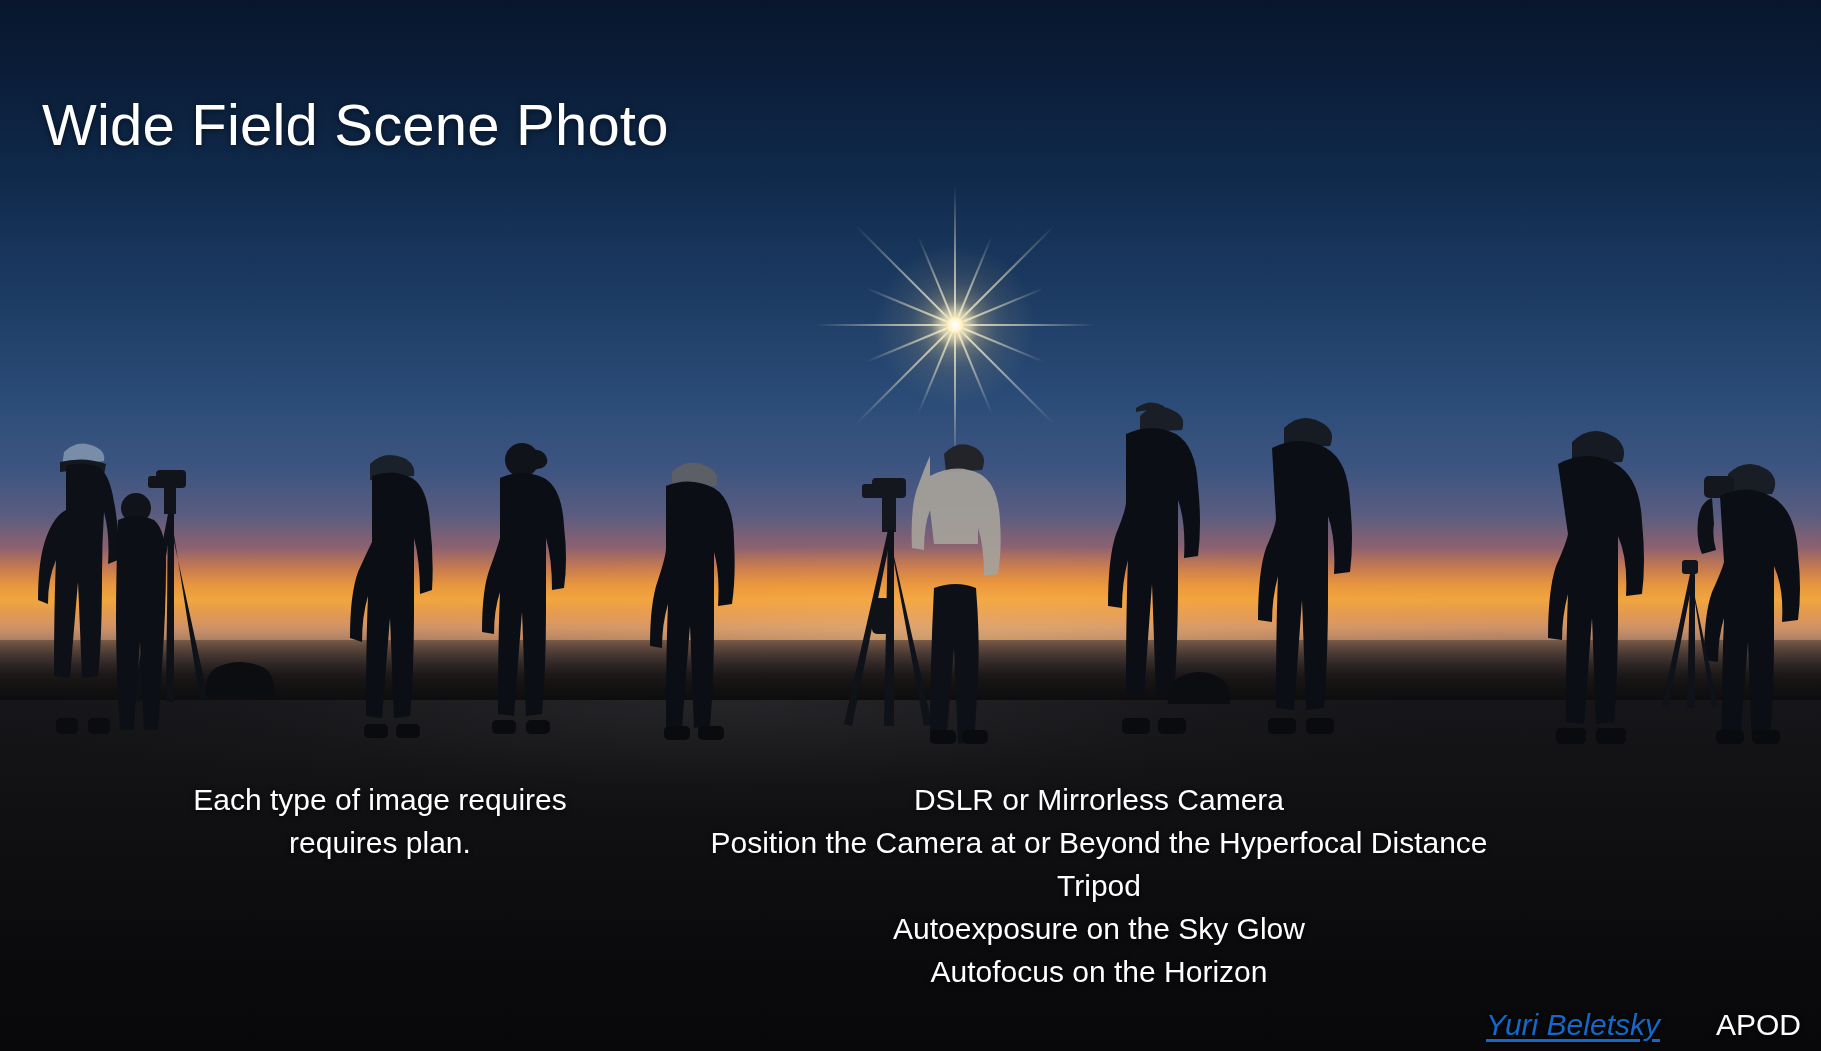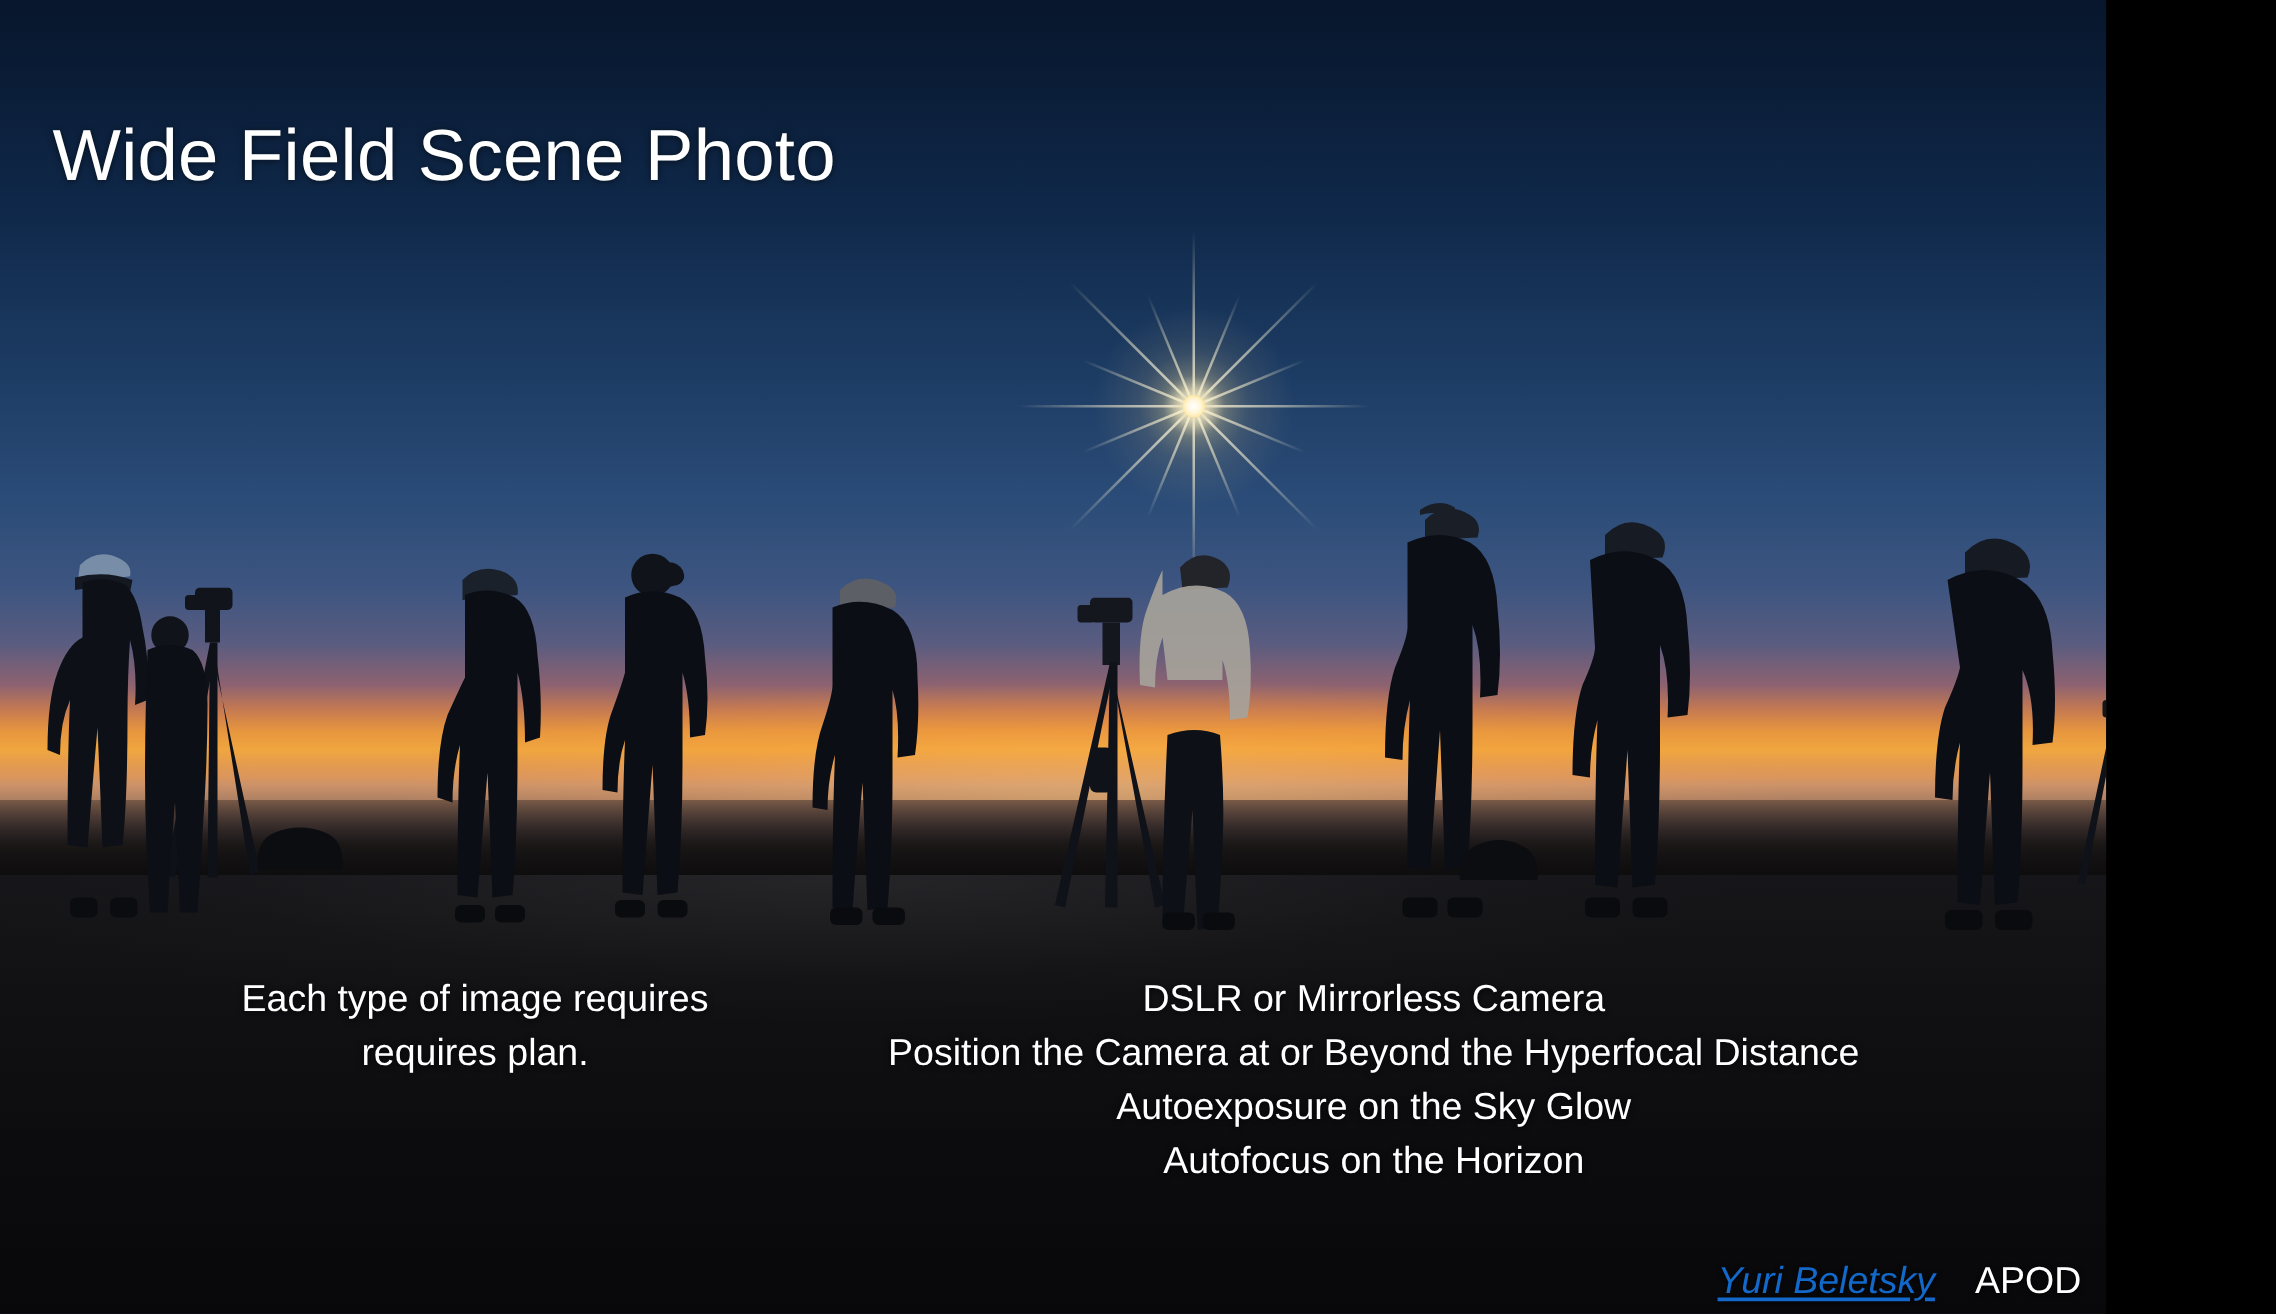--- a/index.html
+++ b/index.html
@@ -7,21 +7,21 @@
     padding: 0;
     background: #000;
   }
   body {
     font-family: "Liberation Sans", sans-serif;
   }
 
   
   #slide {
     position: relative;
-    width: 1685px;
+    width: 1821px;
     height: 1051px;
     overflow: hidden;
     background: #000;
   }
 
   
   .photo {
     position: absolute;
     inset: 0;
     overflow: hidden;
@@ -214,21 +214,21 @@
     line-height: 43px;
     text-shadow: 0 1px 5px rgba(0,0,0,0.8);
   }
 
   .credit {
     position: absolute;
     right: 20px;
     bottom: 9px;
     display: flex;
     align-items: baseline;
-    gap: 32px;
+    gap: 56px;
     white-space: nowrap;
   }
   .credit-link {
     color: #1269c9;
     font-style: italic;
     font-size: 30px;
     text-decoration: underline;
     text-underline-offset: 4px;
     cursor: pointer;
     text-shadow: 0 1px 4px rgba(0,0,0,0.8);
@@ -462,20 +462,21 @@
   <div class="title">Wide Field Scene Photo</div>
 
   <div class="text-left">
     <div>Each type of image requires</div>
     <div>requires plan.</div>
   </div>
 
   <div class="text-right">
     <div>DSLR or Mirrorless Camera</div>
     <div>Position the Camera at or Beyond the Hyperfocal Distance</div>
+    <div>Tripod</div>
     <div>Autoexposure on the Sky Glow</div>
     <div>Autofocus on the Horizon</div>
   </div>
 
   <div class="credit">
     <span class="credit-link">Yuri Beletsky</span>
     <span class="credit-apod">APOD</span>
   </div>
 
 </div>

